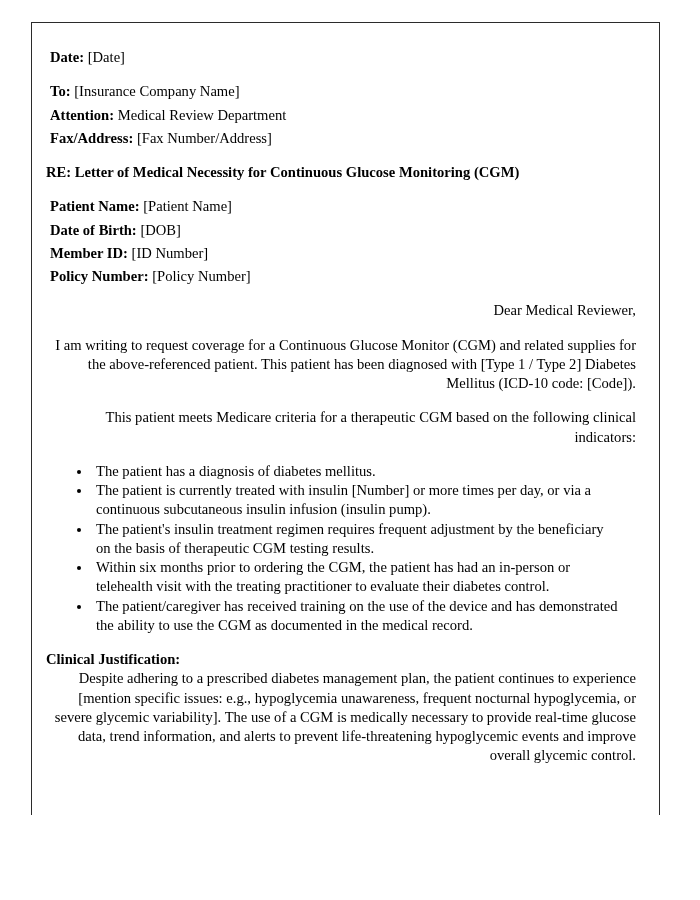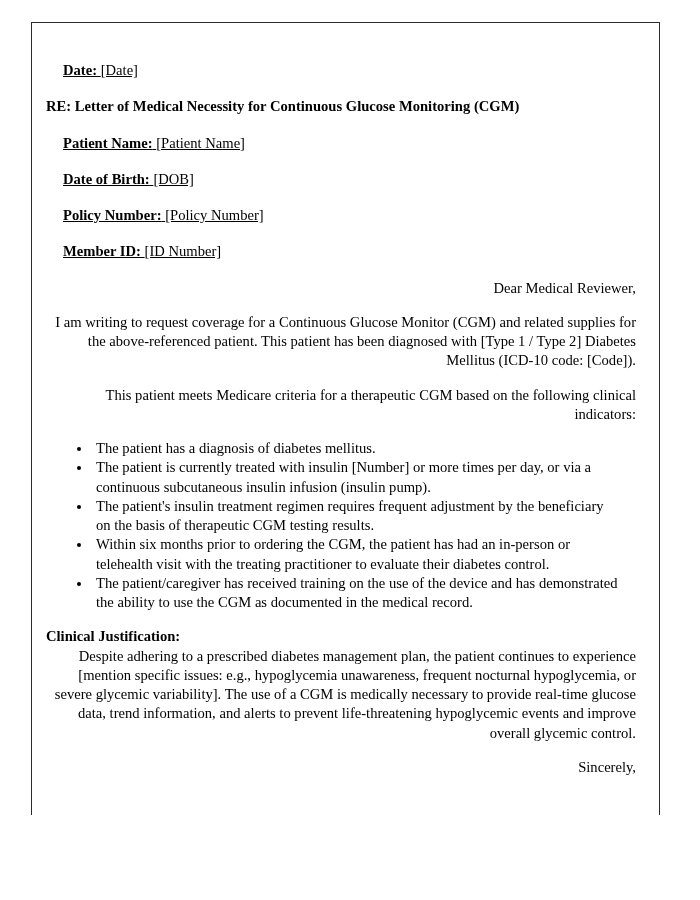--- a/index.html
+++ b/index.html
@@ -32,22 +32,21 @@
   }
   .doc-body {
     position: absolute;
     left: 46px;
     top: 44px;
     width: 590px;
     font-size: 14.6px;
     line-height: 1.32;
   }
   .line {
-    margin: 17px;
-    text-decoration: underline;
+    margin: 4px;
   }
   .bold {
     font-weight: bold;
   }
   .blk {
     margin-bottom: 15px;
   }
   .para {
     margin: 0 0 15px 0;
     text-align: right;
@@ -75,44 +74,48 @@
 
 <div class="page">
   <div class="doc-frame"></div>
 
   <div class="doc-body">
 
     <div class="blk">
       <p class="line"><span class="bold">Date:</span> <span>[Date]</span></p>
     </div>
 
+    <div class="blk">
+      <p class="line"><span class="bold">To:</span> <span>[Insurance Company Name]</span></p>
+      <p class="line"><span class="bold">Attention:</span> <span>Medical Review Department</span></p>
+      <p class="line"><span class="bold">Fax/Address:</span> <span>[Fax Number/Address]</span></p>
+    </div>
 
     <p class="re-line">RE: Letter of Medical Necessity for Continuous Glucose Monitoring (CGM)</p>
 
     <div class="blk">
       <p class="line"><span class="bold">Patient Name:</span> <span>[Patient Name]</span></p>
       <p class="line"><span class="bold">Date of Birth:</span> <span>[DOB]</span></p>
+      <p class="line"><span class="bold">Member ID:</span> <span>[ID Number]</span></p>
       <p class="line"><span class="bold">Policy Number:</span> <span>[Policy Number]</span></p>
-      <p class="line"><span class="bold">Member ID:</span> <span>[ID Number]</span></p>
     </div>
 
     <p class="para">Dear Medical Reviewer,</p>
 
     <p class="para">I am writing to request coverage for a Continuous Glucose Monitor (CGM) and related supplies for the above-referenced patient. This patient has been diagnosed with [Type 1 / Type 2] Diabetes Mellitus (ICD-10 code: [Code]).</p>
 
     <p class="para">This patient meets Medicare criteria for a therapeutic CGM based on the following clinical indicators:</p>
 
     <ul class="criteria">
       <li>The patient has a diagnosis of diabetes mellitus.</li>
       <li>The patient is currently treated with insulin [Number] or more times per day, or via a continuous subcutaneous insulin infusion (insulin pump).</li>
       <li>The patient's insulin treatment regimen requires frequent adjustment by the beneficiary on the basis of therapeutic CGM testing results.</li>
       <li>Within six months prior to ordering the CGM, the patient has had an in-person or telehealth visit with the treating practitioner to evaluate their diabetes control.</li>
       <li>The patient/caregiver has received training on the use of the device and has demonstrated the ability to use the CGM as documented in the medical record.</li>
     </ul>
 
     <p class="section-head">Clinical Justification:</p>
     <p class="para">Despite adhering to a prescribed diabetes management plan, the patient continues to experience [mention specific issues: e.g., hypoglycemia unawareness, frequent nocturnal hypoglycemia, or severe glycemic variability]. The use of a CGM is medically necessary to provide real-time glucose data, trend information, and alerts to prevent life-threatening hypoglycemic events and improve overall glycemic control.</p>
 
 
-    <p class="para">Sincerely,</p>
 
   </div>
 </div>
 
 </body></html>

